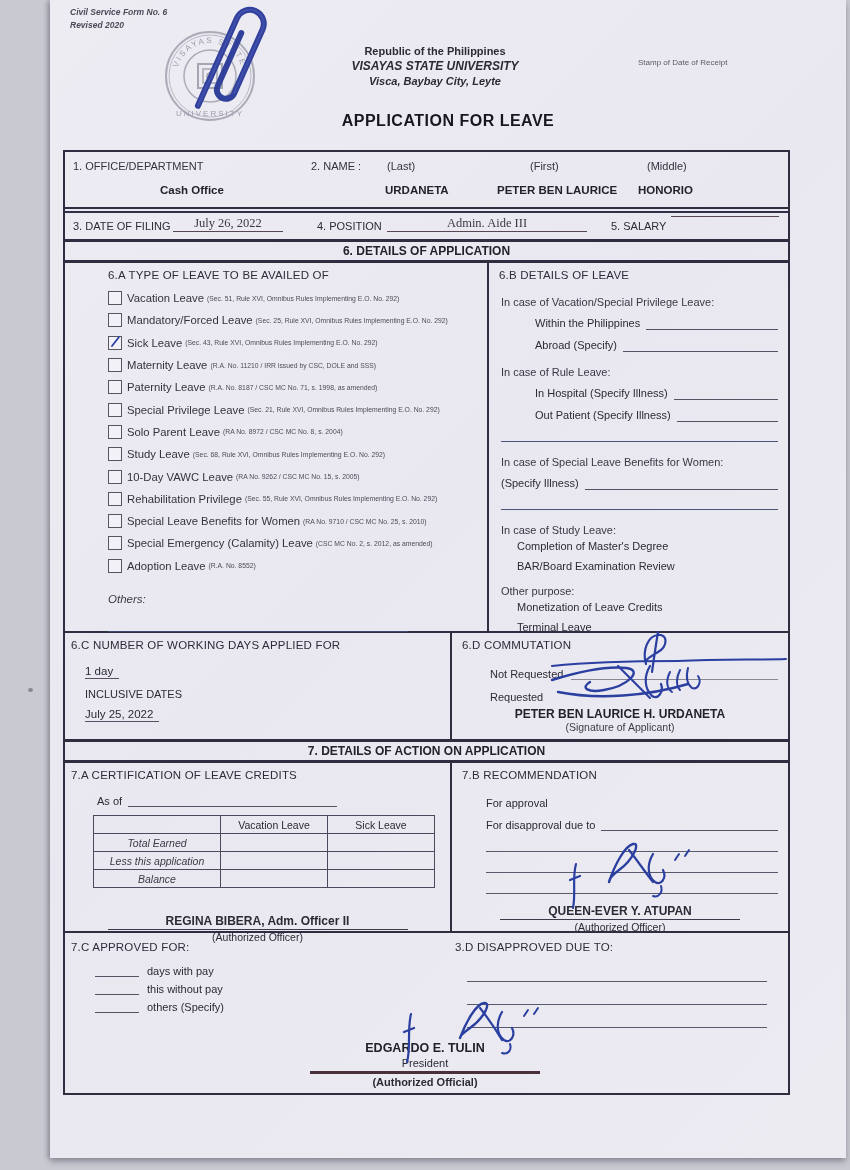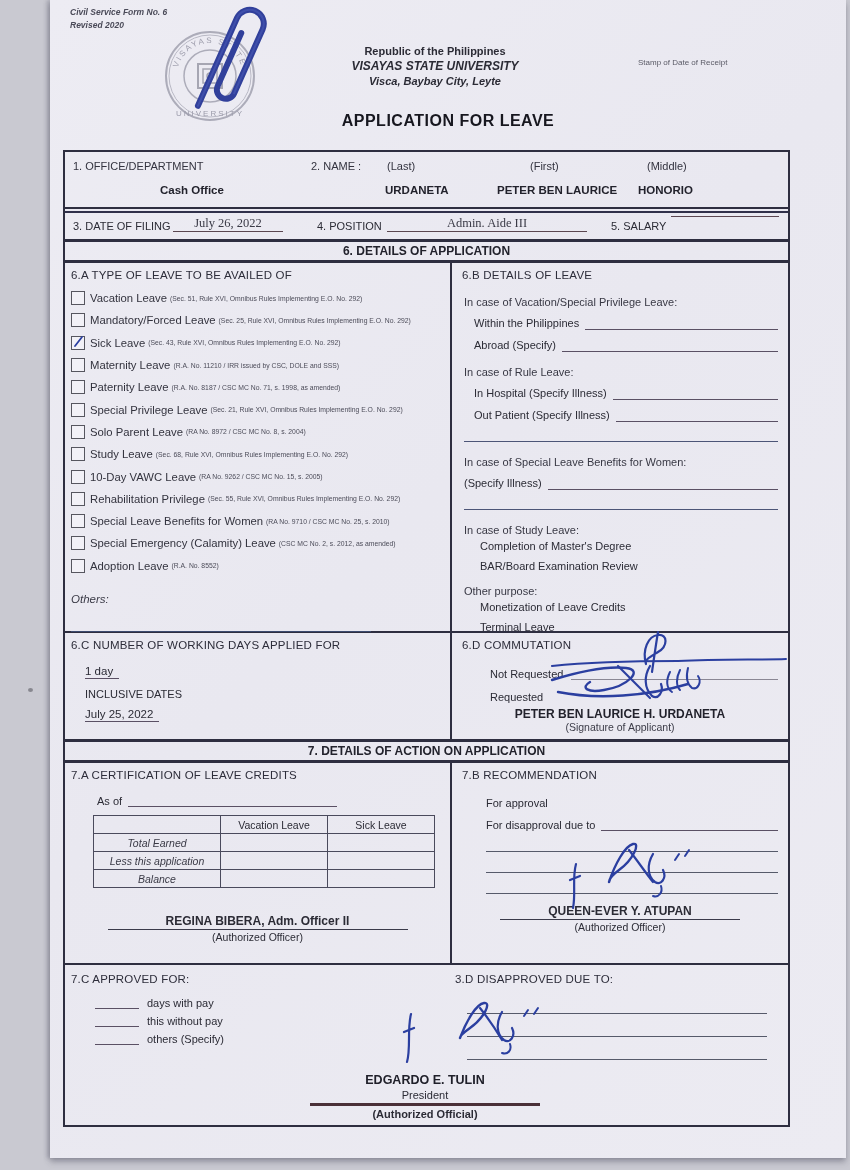--- a/index.html
+++ b/index.html
@@ -39,38 +39,38 @@
   .dbl{height:2px;border-top:2px solid #2e2e40;border-bottom:2px solid #30304a;background:#e9e8f0;}
   .row2{position:relative;height:26px;}
   .row2 .lbl{position:absolute;top:7px;font-size:11px;}
   .row2 .fill{position:absolute;top:3px;text-align:center;font-family:"Liberation Serif",serif;font-size:12.5px;color:#3a3a46;border-bottom:1.2px solid #5a4650;}
   .band{height:18px;border-top:3px solid #2e2e40;border-bottom:3px solid #2e2e40;display:flex;align-items:center;justify-content:center;font-weight:bold;font-size:12px;color:#22222c;}
 
   .cols{display:flex;}
   .cols .colL{width:385px;box-sizing:border-box;padding:6px 6px 0 6px;}
   .cols .colR{flex:1;box-sizing:border-box;border-left:2px solid #2e2e40;padding:6px 10px 0 10px;}
   .sec-title{font-size:11.5px;color:#2d2d3a;margin-bottom:6px;letter-spacing:.2px;}
-  .cols6{height:368px;}
+  .cols6{height:368px;padding-left:37px;}
   .cols6cd{height:106px;border-top:2px solid #2e2e40;}
-  .cols7{height:200px;justify-content:center;}
+  .cols7{height:168px;justify-content:center;}
   .bottom7{position:relative;height:160px;border-top:2px solid #2e2e40;}
 
   
   .leave-row{display:flex;align-items:center;height:22.3px;position:relative;}
   .checkbox{width:12px;height:12px;border:1.2px solid #56565f;background:#f2f1f7;margin-right:5px;flex:none;position:relative;}
   .checkbox svg{position:absolute;left:-1px;top:-3px;}
   .leave-label{font-size:11.3px;color:#33333e;white-space:nowrap;}
   .leave-detail{font-size:6.8px;color:#4c4c59;margin-left:3px;white-space:nowrap;}
   .others{margin-top:16px;font-style:italic;font-size:11.5px;color:#3a3a46;}
   .others-line{margin-top:26px;width:300px;border-bottom:1.4px solid #3c4a6e;}
 
   
   .b-item{display:flex;align-items:flex-end;}
   .b-head{font-size:11px;height:21px;margin-left:2px;color:#38384ا4;color:#38384:4;color:#383844;}
-  .b-field{height:22px;margin-left:12px;}
+  .b-field{height:22px;margin-left:36px;}
   .b-field .lab{white-space:nowrap;padding-bottom:1px;}
   .b-field .ln{flex:1;border-bottom:1.2px solid #5a5064;margin-left:6px;}
   .b-line{height:20px;margin-left:2px;}
   .b-line .ln{flex:1;border-bottom:1.2px solid #4c5577;}
   .b-text{height:20px;margin-left:18px;align-items:center;}
   .mt{margin-top:5px;}
 
   
   .c-val{margin-left:14px;margin-top:8px;font-size:11.5px;display:inline-block;border-bottom:1.2px solid #5a5064;padding:0 6px 1px 0;}
   .c-lab{margin-left:14px;margin-top:9px;font-size:11px;}

